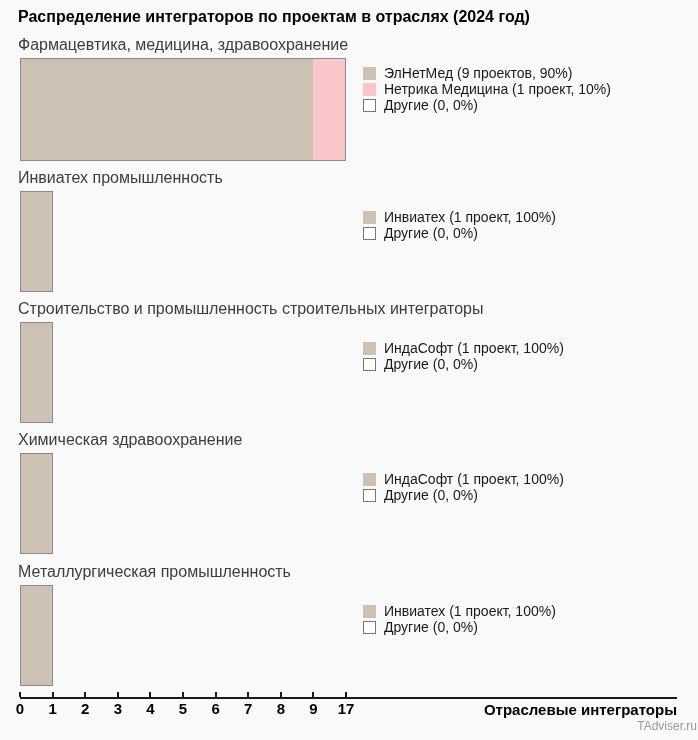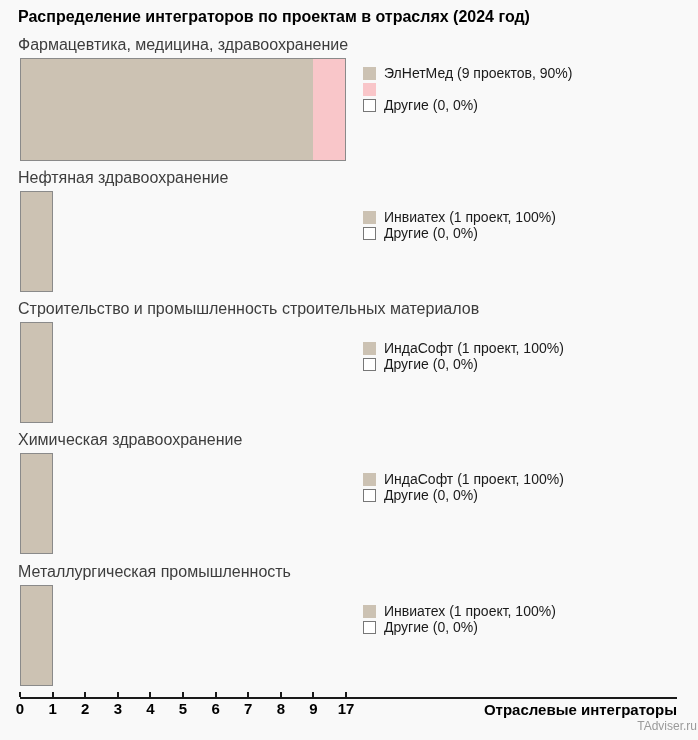--- a/index.html
+++ b/index.html
@@ -92,47 +92,48 @@
         <div class="seg" style="flex-grow: 9; background: rgb(204, 194, 179);"></div>
         <div class="seg" style="flex-grow: 1; background: rgb(249, 198, 201);"></div>
       </div>
     <div class="legend">
         <div class="legend-row">
           <span class="swatch" style="background: rgb(204, 194, 179);"></span>
           <span>ЭлНетМед (9 проектов, 90%)</span>
         </div>
         <div class="legend-row">
           <span class="swatch" style="background: rgb(249, 198, 201);"></span>
+          <span>Нетрика Медицина (1 проект, 10%)</span>
         </div>
         <div class="legend-row">
           <span class="swatch empty"></span>
           <span>Другие (0, 0%)</span>
         </div>
       </div>
   </div>
 
   <div class="sect" id="s1">
-    <div class="sect-title">Нефтяная здравоохранение</div>
+    <div class="sect-title">Инвиатех промышленность</div>
     <div class="bar" style="width: 33px;">
         <div class="seg" style="flex-grow: 1; background: rgb(204, 194, 179);"></div>
       </div>
     <div class="legend">
         <div class="legend-row">
           <span class="swatch" style="background: rgb(204, 194, 179);"></span>
           <span>Инвиатех (1 проект, 100%)</span>
         </div>
         <div class="legend-row">
           <span class="swatch empty"></span>
           <span>Другие (0, 0%)</span>
         </div>
       </div>
   </div>
 
   <div class="sect" id="s2">
-    <div class="sect-title">Строительство и промышленность строительных материалов</div>
+    <div class="sect-title">Строительство и промышленность строительных интеграторы</div>
     <div class="bar" style="width: 33px;">
         <div class="seg" style="flex-grow: 1; background: rgb(204, 194, 179);"></div>
       </div>
     <div class="legend">
         <div class="legend-row">
           <span class="swatch" style="background: rgb(204, 194, 179);"></span>
           <span>ИндаСофт (1 проект, 100%)</span>
         </div>
         <div class="legend-row">
           <span class="swatch empty"></span>

